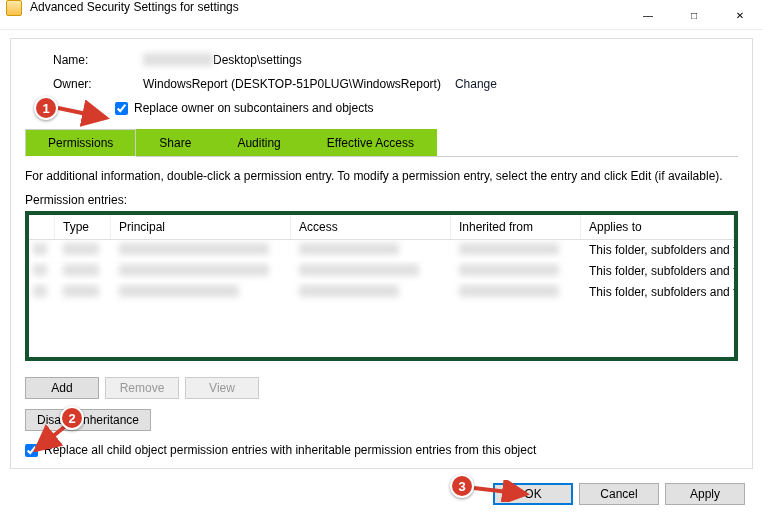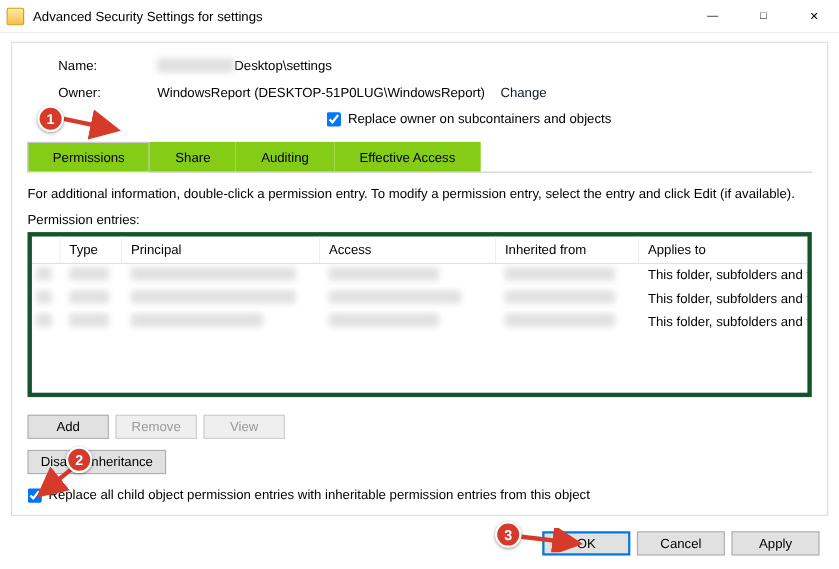--- a/index.html
+++ b/index.html
@@ -9,21 +9,21 @@
     color: #000;
     background: #fff;
     width: 763px;
     height: 517px;
     overflow: hidden;
     position: relative;
   }
   
   .titlebar {
     display: flex;
-    align-items: center;
+    align-items: flex-start;
     height: 30px;
     padding-left: 6px;
     border-bottom: 1px solid #eee;
   }
   .titlebar .folder-icon {
     width: 16px; height: 16px;
     background: linear-gradient(#ffe9a6, #f7c04a);
     border: 1px solid #d29a00;
     border-radius: 2px;
     margin-right: 8px;
@@ -54,21 +54,21 @@
     filter: blur(3px);
     border-radius: 2px;
     height: 13px;
   }
   .blur.w70 { width: 70px; }
   .blur.w150 { width: 150px; }
   .blur.w100 { width: 100px; }
   .blur.w120 { width: 120px; }
   .link { color: #0f172a; cursor: pointer; margin-left: 14px; }
 
-  .checkbox-row { display: flex; align-items: center; margin-top: 6px; justify-content: center; }
+  .checkbox-row { display: flex; align-items: center; margin-top: 6px; }
   .checkbox-row input { margin-right: 6px; }
 
   
   .tabs {
     display: flex;
     border-bottom: 1px solid #ccc;
     margin-top: 14px;
   }
   .tab {
     padding: 6px 22px;

